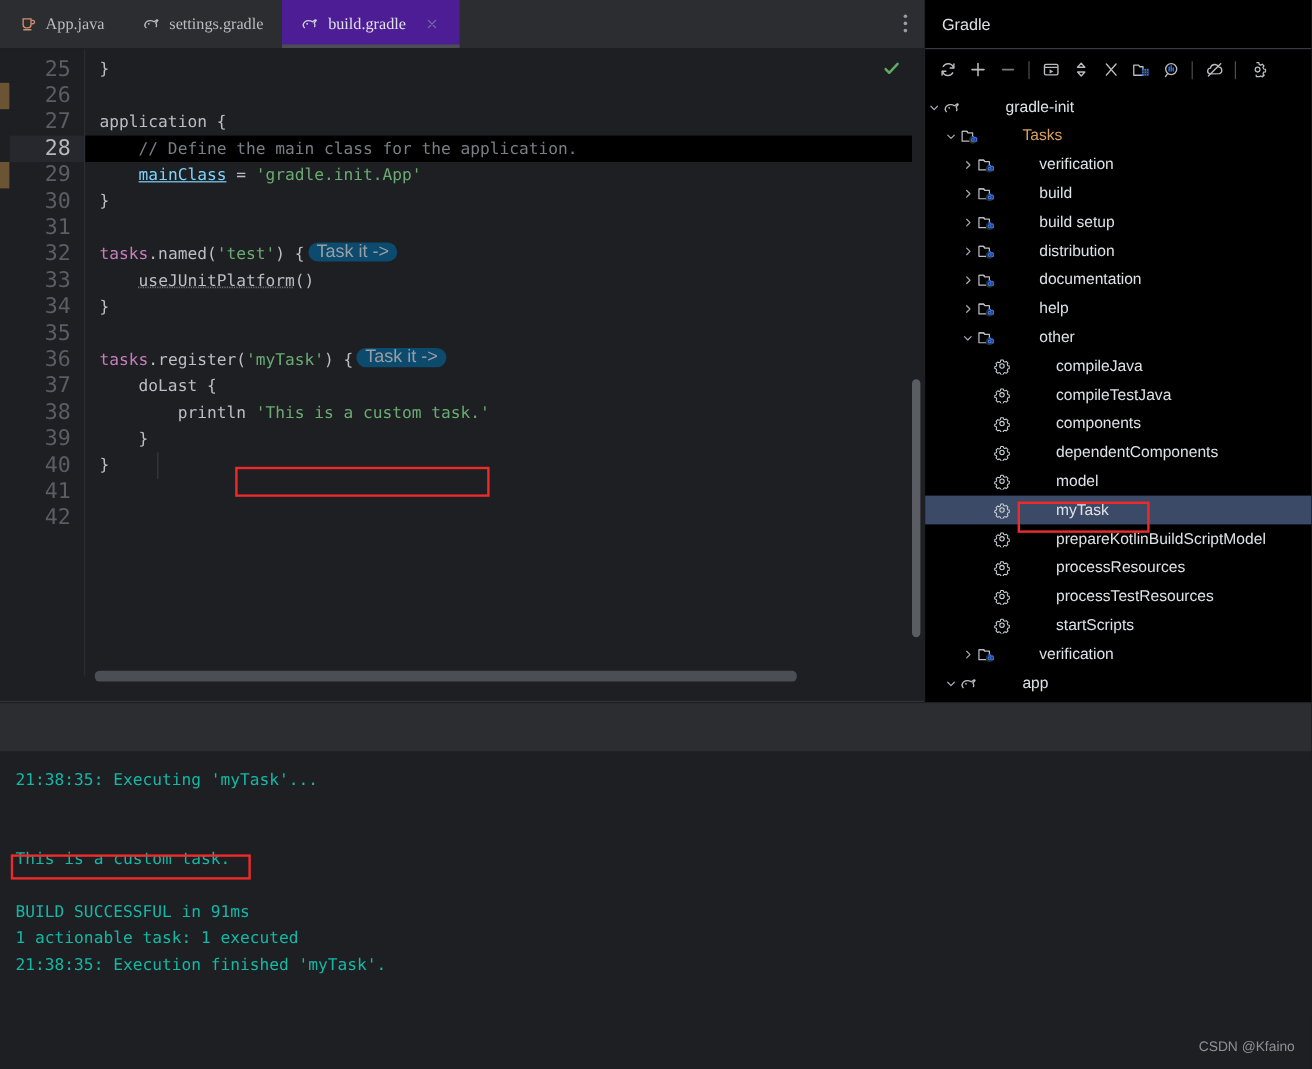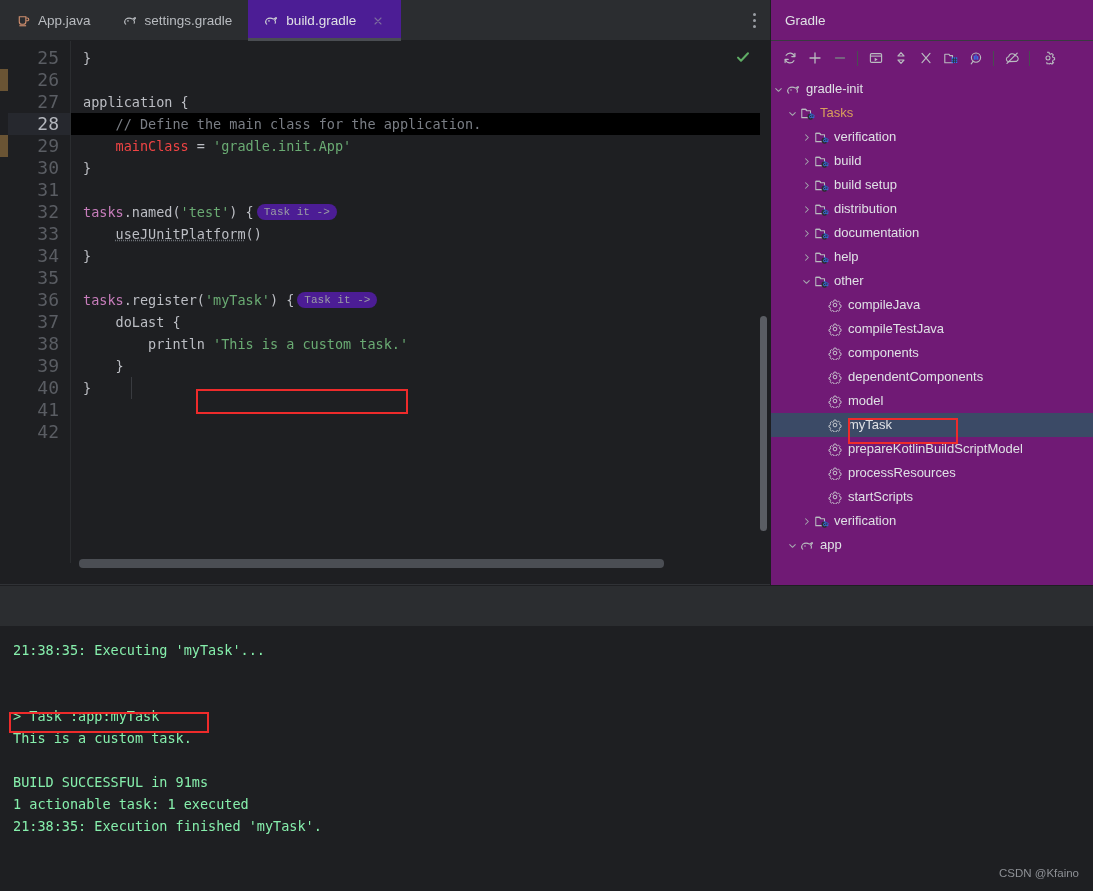--- a/index.html
+++ b/index.html
@@ -14,21 +14,21 @@
   
   #left-col {
     position: absolute; left: 0; top: 0; width: 770px; height: 585px;
     background: #1e1f22;
   }
 
   
   #tabbar {
     position: relative; height: 41px; background: #2b2d30;
     border-bottom: 1px solid #1e1f22;
-    display: flex; align-items: flex-start;
+    display: flex; align-items: flex-end; font-family: Liberation Serif, serif;
   }
   .tab {
     display: flex; align-items: center; gap: 7px;
     padding: 0 16px; height: 41px; cursor: default;
     font-size: 13.5px; color: #b9bcc0; position: relative;
   }
   .tab.active { color: #dfe1e5; background: #4c1d95; }
   .tab.active::after {
     content: ""; position: absolute; left: 0; right: 0; bottom: 0;
     height: 3px; background: #4a4d52;
@@ -65,28 +65,28 @@
   #code-area {
     flex: 1 1 auto; position: relative; padding-top: 6px;
     border-left: 1px solid #2b2d30; overflow: hidden;
   }
   .cl {
     height: 22px; line-height: 22px; font-size: 13.5px;
     white-space: pre; padding-left: 12px; color: #bcbec4;
   }
   .cl.cur { background: #000000; }
   .kw   { color: #c77dbb; }
-  .prop { color: #ef4444; }
+  .prop { color: #7dd3fc; text-decoration: underline; }
   .str  { color: #6aab73; }
   .cmt  { color: #7a7e85; }
   .plain{ color: #bcbec4; }
   .under { text-decoration: underline; text-decoration-style: dotted; text-decoration-color: #6e7278; }
   .hint {
-    display: inline-block; background: #4c1d95; color: #9a9ea4;
-    font-family: Liberation Mono, monospace; font-size: 11px;
+    display: inline-block; background: #0c4a6e; color: #9a9ea4;
+    font-family: Liberation Sans, sans-serif; font-size: 15px;
     border-radius: 9px; padding: 1px 7px; margin-left: 3px;
     vertical-align: 2px; line-height: 14px;
   }
   .indent-guide {
     position: absolute; width: 1px; background: #393b40;
   }
   
   .redbox { position: absolute; border: 2px solid #ee2b2b; pointer-events: none; }
 
   #check-mark {
@@ -106,21 +106,21 @@
     position: absolute; left: 8px; width: 585px; height: 9px;
     background: #4b4e54; border-radius: 4px;
   }
   #editor-bottom-border {
     position: absolute; left: 0; right: 0; bottom: 0; height: 1px; background: #303236;
   }
 
   
   #gradle {
     position: absolute; left: 770px; top: 0; width: 323px; height: 585px;
-    background: #701a75; border-left: 1px solid #1e1f22;
+    background: #000000; border-left: 1px solid #1e1f22;
   }
   #gradle-title {
     height: 41px; display: flex; align-items: center; padding-left: 14px;
     font-size: 13.5px; color: #dfe1e5; border-bottom: 1px solid #393b40;
   }
   #gradle-toolbar {
     height: 34px; display: flex; align-items: center; gap: 0; padding: 0 6px;
   }
   .tbtn {
     width: 25px; height: 25px; display: inline-flex;
@@ -129,35 +129,35 @@
   .tsep { width: 1px; height: 15px; background: #4a4d52; margin: 0 5px; flex: 0 0 1px; }
   #gradle-tree { position: relative; padding-top: 2px; }
   .trow {
     height: 24px; display: flex; align-items: center;
     font-size: 13px; color: #dfe1e5; white-space: nowrap; position: relative;
   }
   .trow.selected { background: #3b4a66; }
   .arrow { width: 14px; height: 14px; flex: 0 0 14px; display: inline-flex; align-items:center; justify-content:center; }
   .spacer { flex: 0 0 14px; }
   .ticon { width: 16px; height: 16px; flex: 0 0 16px; margin-right: 5px; display: inline-flex; align-items:center; justify-content:center; }
-  .tlabel { line-height: 24px; }
+  .tlabel { line-height: 24px; margin-left: 32px; }
   .tlabel.tasks-node { color: #d9a05b; }
 
   
   #mid-gap {
     position: absolute; left: 0; top: 585px; width: 1093px; height: 40px;
     background: #2b2d30; border-top: 1px solid #1e1f22;
   }
 
   
   #console {
     position: absolute; left: 0; top: 625px; width: 1093px; height: 266px;
     background: #1e1f22; padding: 14px 0 0 13px;
     font-family: "DejaVu Sans Mono", monospace;
-    font-size: 13.5px; color: #86efac;
+    font-size: 13.5px; color: #14b8a6;
   }
   .coline { height: 22px; line-height: 22px; white-space: pre; }
   #console-highlight {
     position: absolute; left: 9px; top: 712px; width: 200px; height: 21px;
     border: 2px solid #ee2b2b; pointer-events: none;
   }
   #watermark {
     position: absolute; right: 14px; bottom: 12px;
     font-size: 11.5px; color: #8d9095; font-family: "Liberation Sans", sans-serif;
   }
@@ -628,20 +628,33 @@
           <span class="spacer"></span>
           <span class="spacer"></span>
           <span class="spacer"></span>
           <span class="spacer"></span>
           <span class="ticon">
             <svg viewBox="0 0 16 16" width="14" height="14">
               <path d="M6.7 1.9h2.6l.4 1.5 1.4.6 1.3-.8 1.8 1.8-.8 1.3.6 1.4 1.5.4v2.6l-1.5.4-.6 1.4.8 1.3-1.8 1.8-1.3-.8-1.4.6-.4 1.5H6.7l-.4-1.5-1.4-.6-1.3.8-1.8-1.8.8-1.3-.6-1.4-1.5-.4V8.7l1.5-.4.6-1.4-.8-1.3L3.6 3.8l1.3.8 1.4-.6z" fill="none" stroke="#cfd2d6" stroke-width="1.05" stroke-linejoin="round" transform="scale(.92) translate(.7 .7)"></path>
               <circle cx="8" cy="8" r="2.1" fill="none" stroke="#cfd2d6" stroke-width="1.05"></circle>
             </svg>
           </span>
+          <span class="tlabel">processTestResources</span>
+        </div>
+        <div class="trow">
+          <span class="spacer"></span>
+          <span class="spacer"></span>
+          <span class="spacer"></span>
+          <span class="spacer"></span>
+          <span class="ticon">
+            <svg viewBox="0 0 16 16" width="14" height="14">
+              <path d="M6.7 1.9h2.6l.4 1.5 1.4.6 1.3-.8 1.8 1.8-.8 1.3.6 1.4 1.5.4v2.6l-1.5.4-.6 1.4.8 1.3-1.8 1.8-1.3-.8-1.4.6-.4 1.5H6.7l-.4-1.5-1.4-.6-1.3.8-1.8-1.8.8-1.3-.6-1.4-1.5-.4V8.7l1.5-.4.6-1.4-.8-1.3L3.6 3.8l1.3.8 1.4-.6z" fill="none" stroke="#cfd2d6" stroke-width="1.05" stroke-linejoin="round" transform="scale(.92) translate(.7 .7)"></path>
+              <circle cx="8" cy="8" r="2.1" fill="none" stroke="#cfd2d6" stroke-width="1.05"></circle>
+            </svg>
+          </span>
           <span class="tlabel">startScripts</span>
         </div>
         <div class="trow">
           <span class="spacer"></span>
           <span class="spacer"></span>
           <span class="arrow">
             <svg viewBox="0 0 14 14" width="11" height="11">
               <path d="M5.8 3.5L9.3 7l-3.5 3.5" fill="none" stroke="#a7abb0" stroke-width="1.3" stroke-linecap="round" stroke-linejoin="round"></path>
             </svg>
           </span>
@@ -677,21 +690,20 @@
     <div class="redbox" style="position:absolute; left:77px; top:418px; width:110px; height:26px;"></div>
   </div>
 
   <div id="mid-gap"></div>
 
   <div id="console">
     <div id="console-top-border"></div>
   <div class="coline">21:38:35: Executing 'myTask'...</div>
       <div class="coline">&nbsp;</div>
       <div class="coline">&nbsp;</div>
-      <div class="coline">&gt; Task :app:myTask</div>
       <div class="coline">This is a custom task.</div>
       <div class="coline">&nbsp;</div>
       <div class="coline">BUILD SUCCESSFUL in 91ms</div>
       <div class="coline">1 actionable task: 1 executed</div>
       <div class="coline">21:38:35: Execution finished 'myTask'.</div>
     </div>
   <div id="console-highlight"></div>
 
   <div id="watermark">CSDN @Kfaino</div>
 </div>

